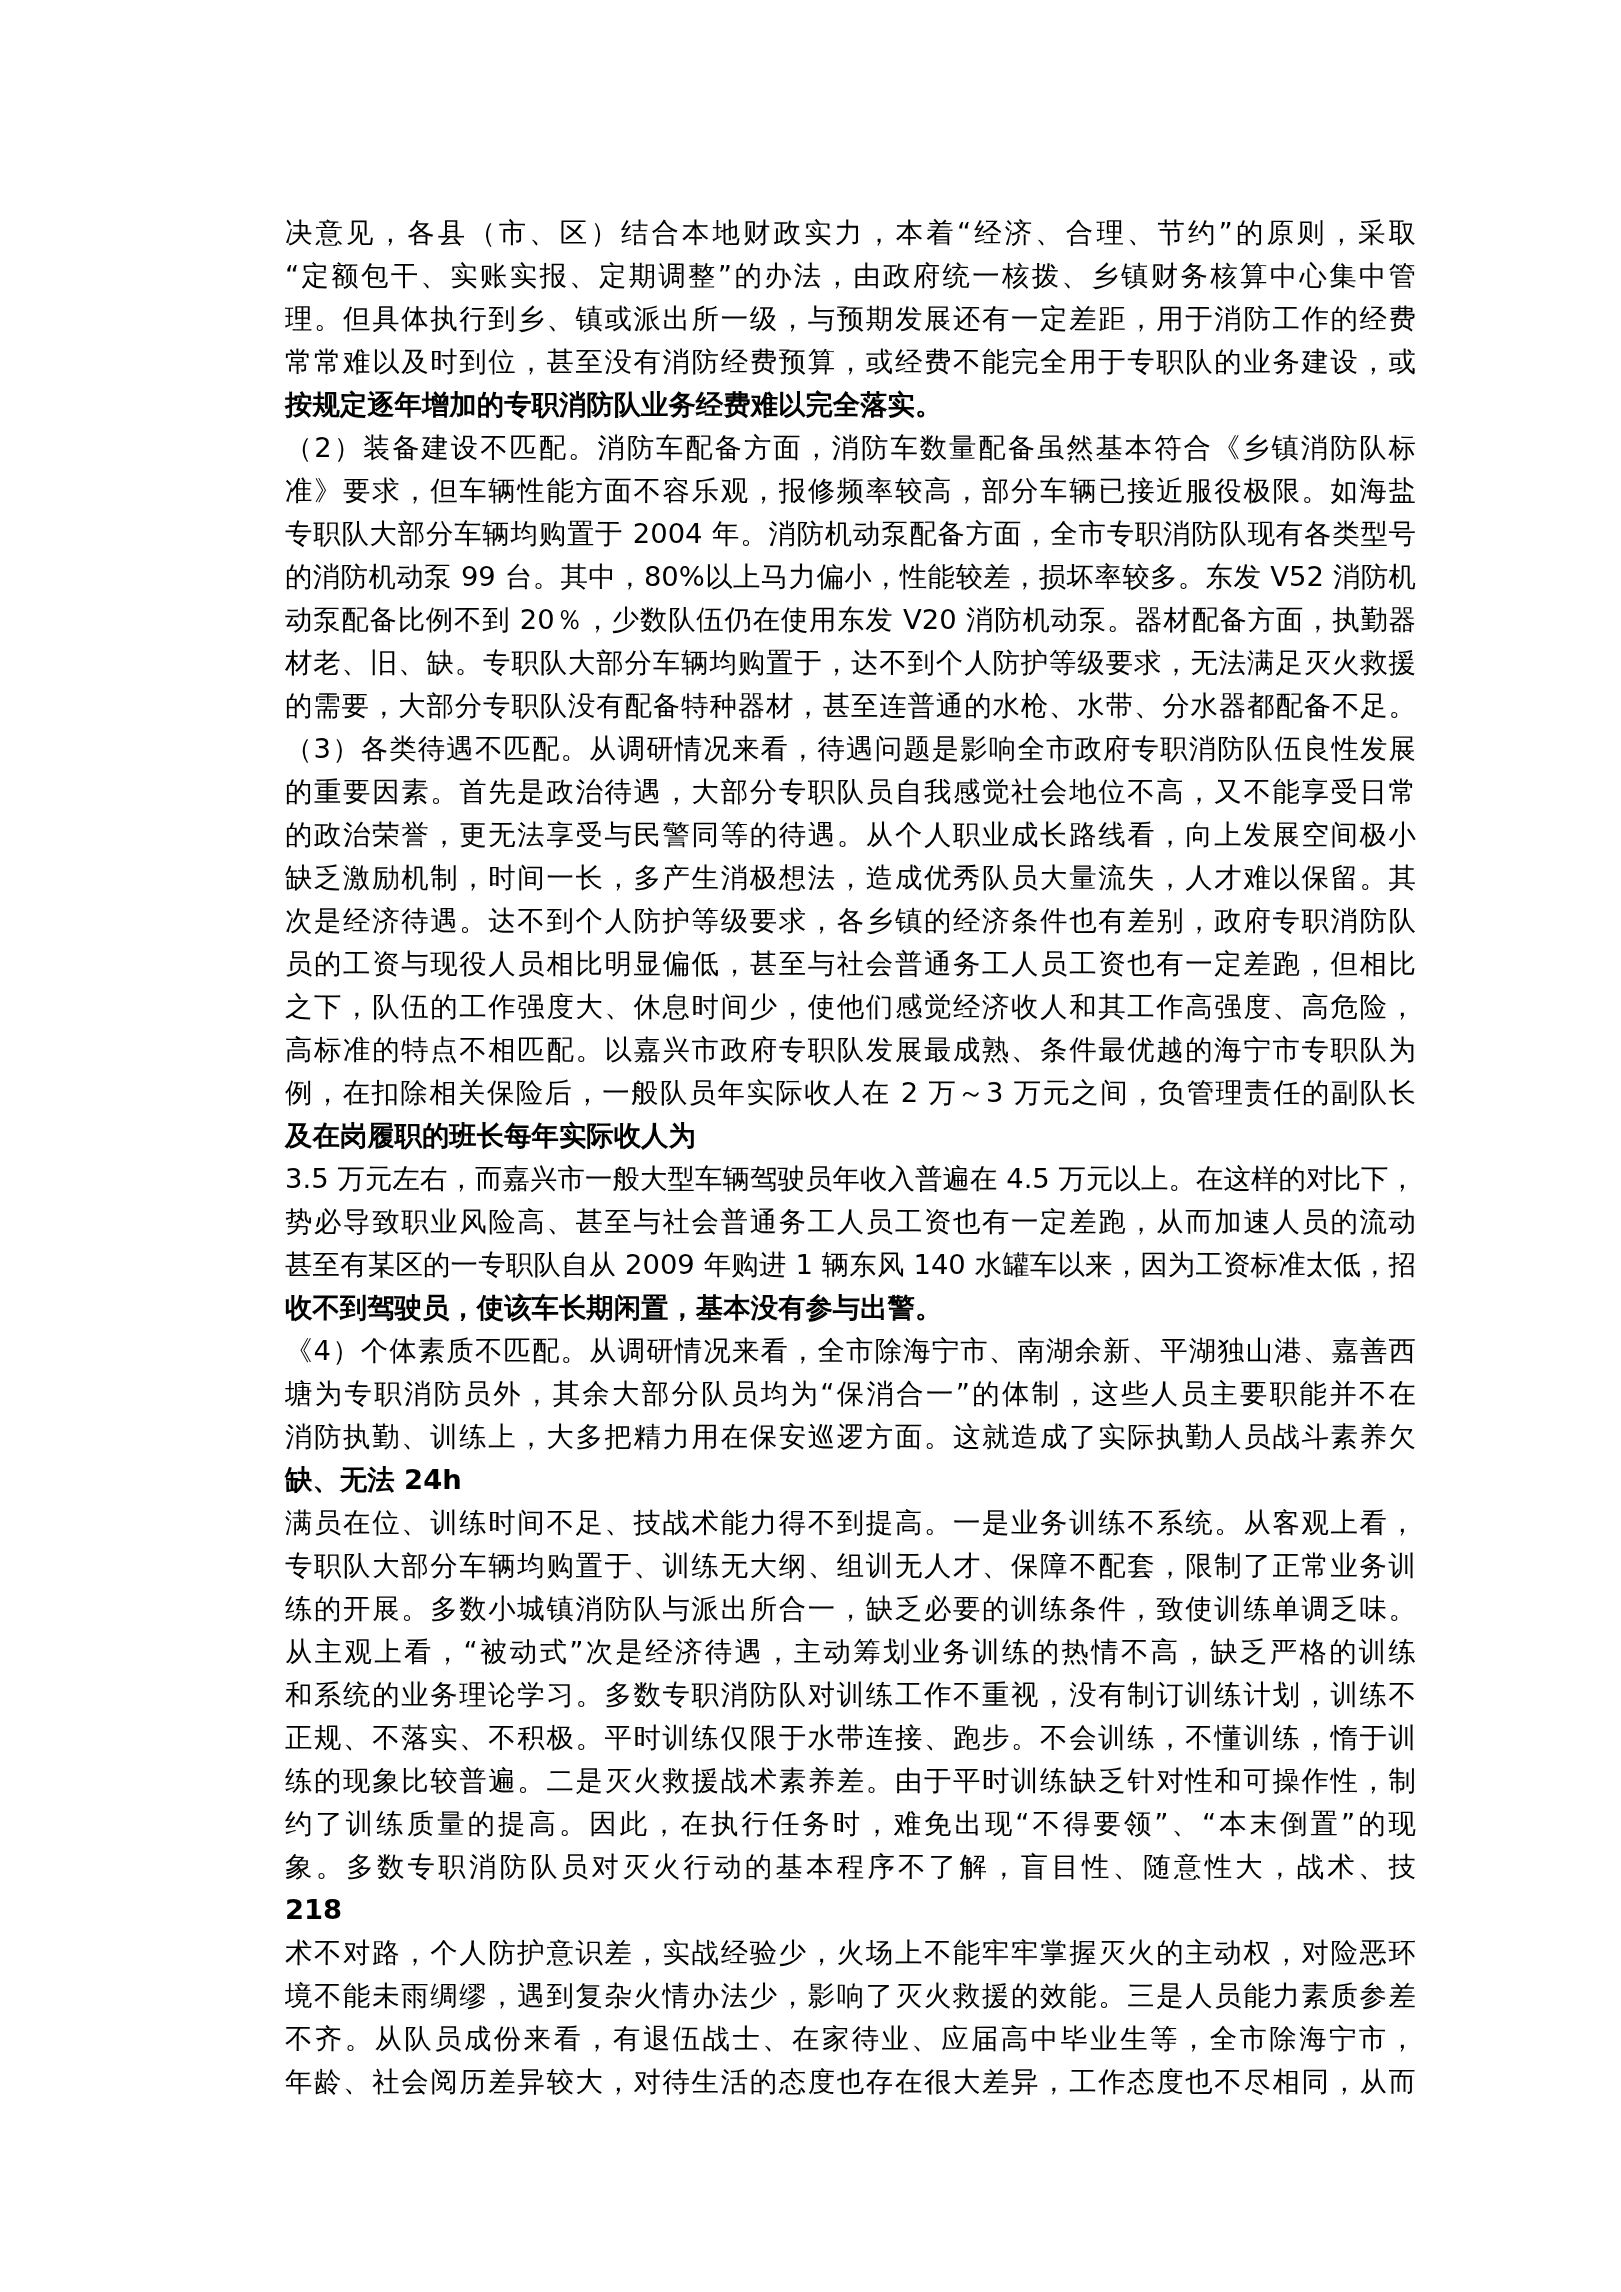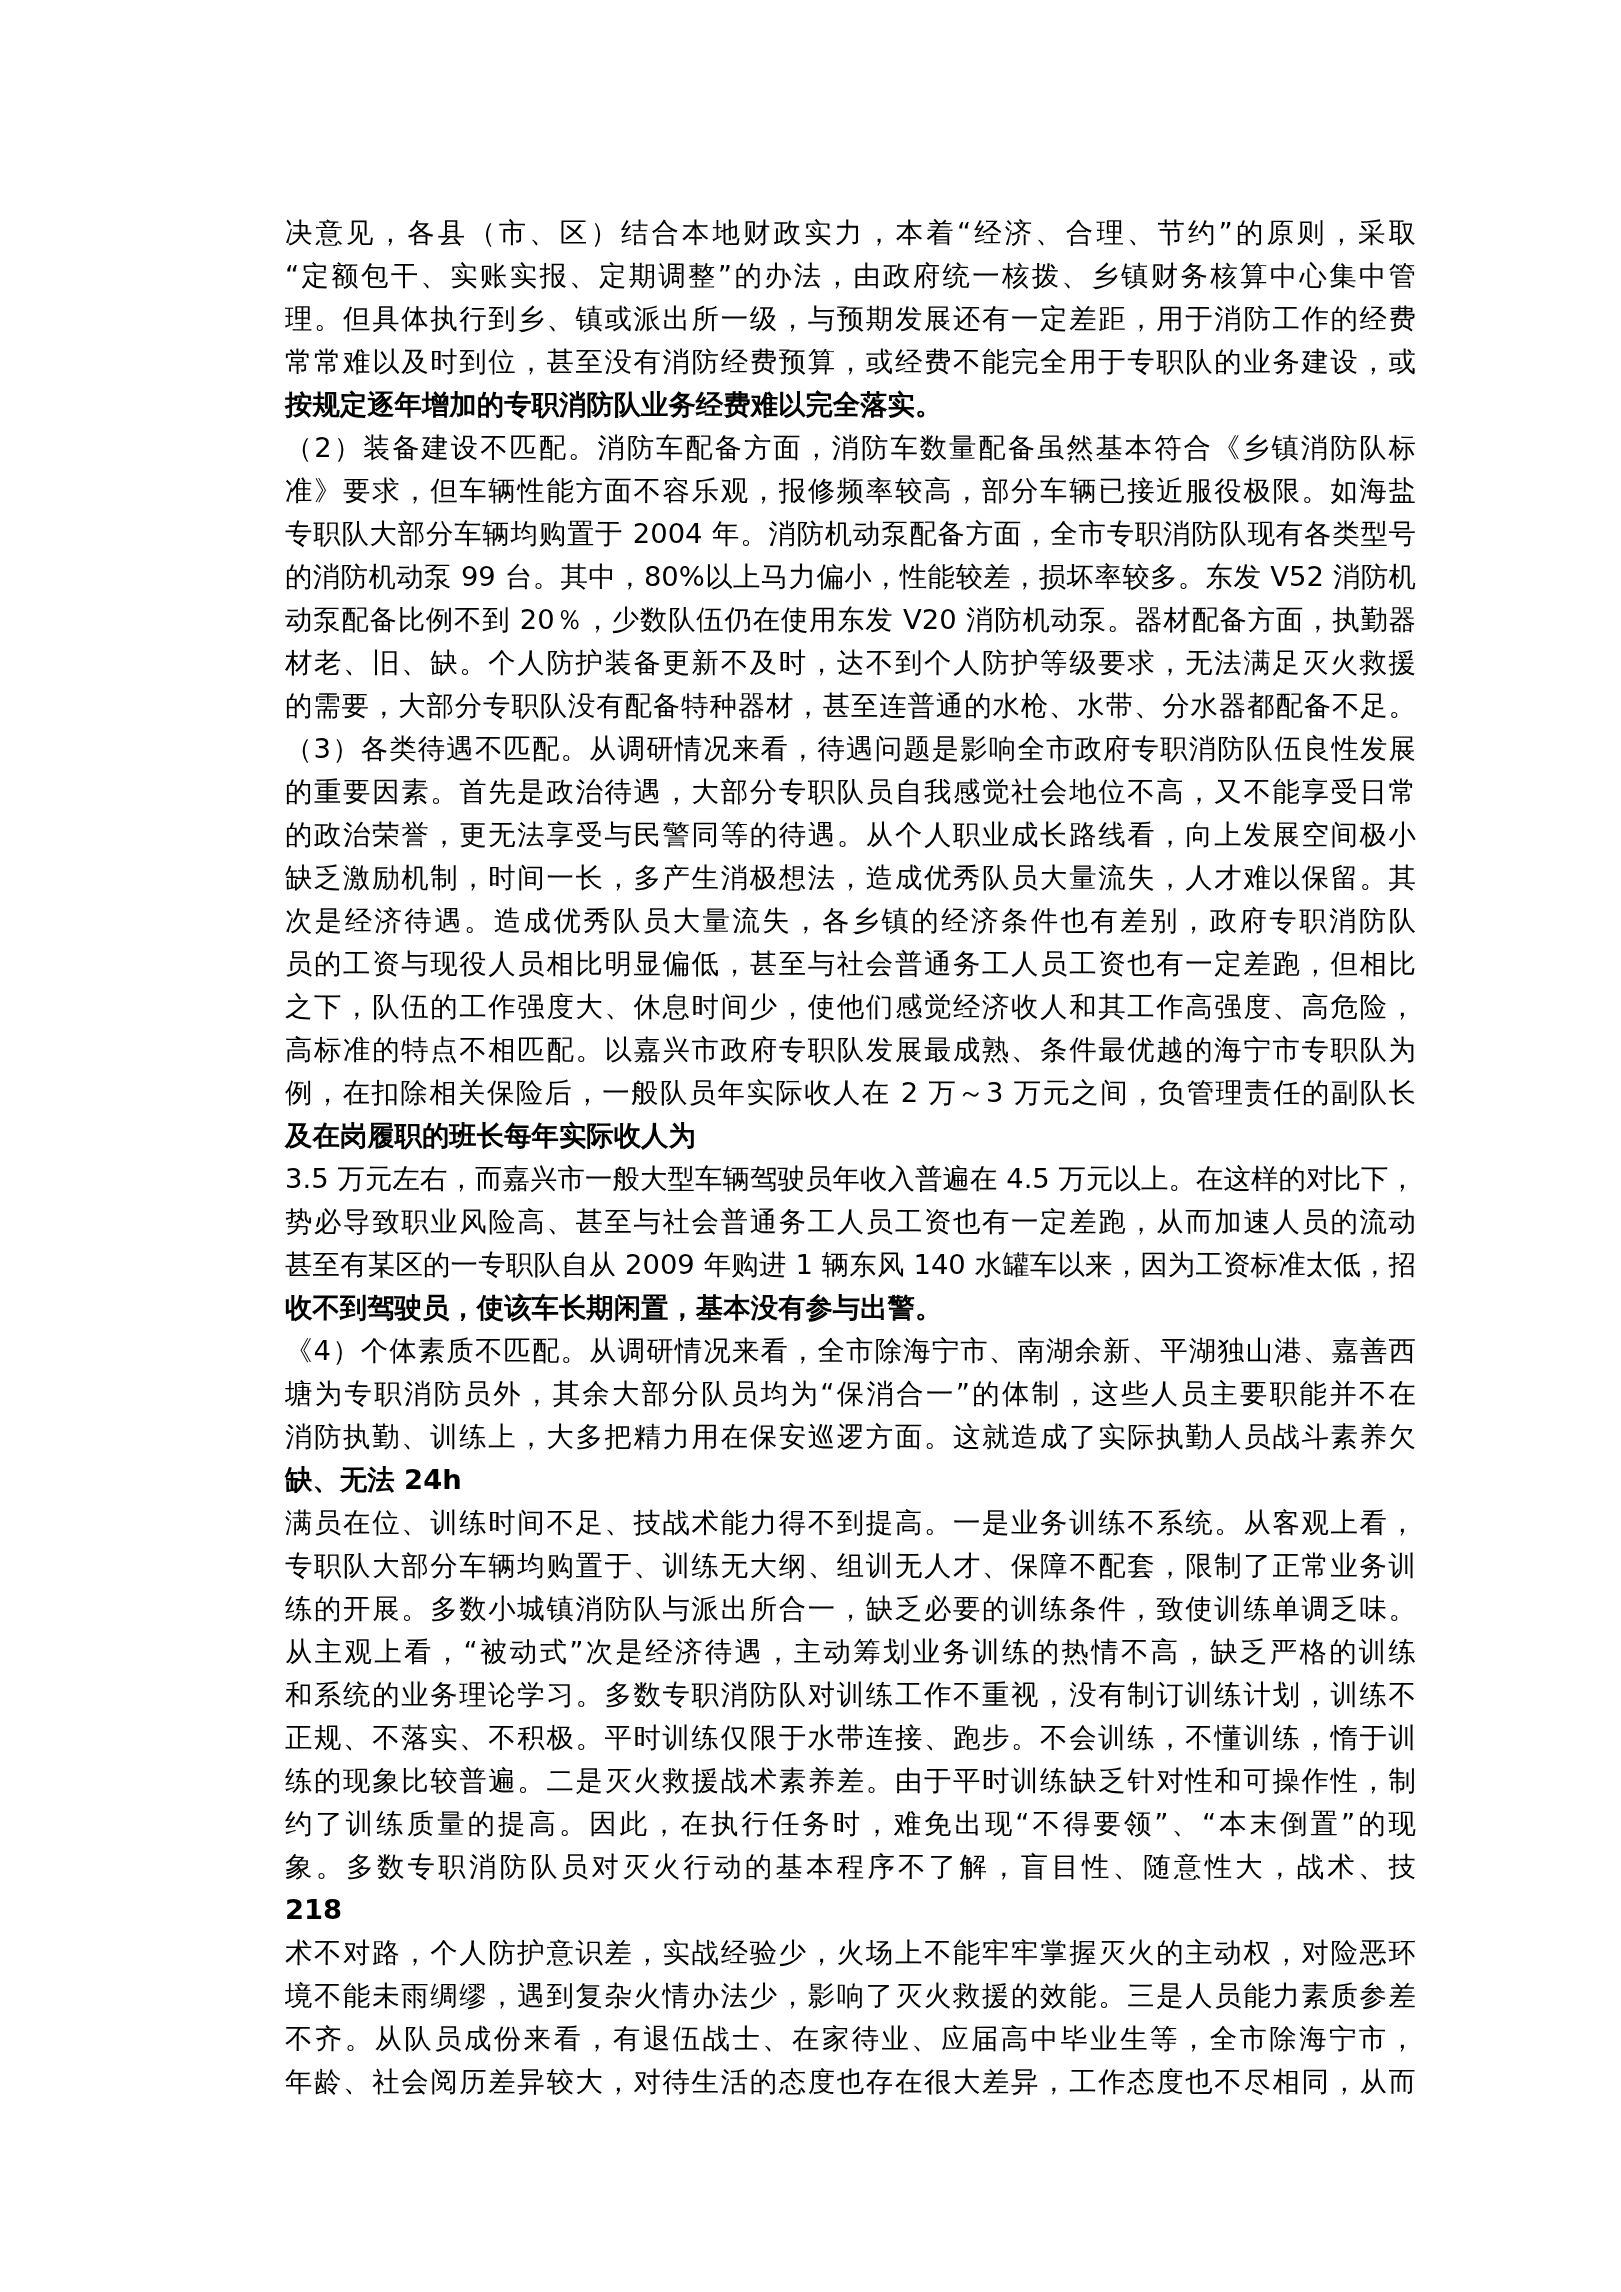--- a/index.html
+++ b/index.html
@@ -48,27 +48,27 @@
       <div class="line">决意见，各县（市、区）结合本地财政实力，本着“经济、合理、节约”的原则，采取</div>
       <div class="line">“定额包干、实账实报、定期调整”的办法，由政府统一核拨、乡镇财务核算中心集中管</div>
       <div class="line">理。但具体执行到乡、镇或派出所一级，与预期发展还有一定差距，用于消防工作的经费</div>
       <div class="line">常常难以及时到位，甚至没有消防经费预算，或经费不能完全用于专职队的业务建设，或</div>
       <div class="line line-end">按规定逐年增加的专职消防队业务经费难以完全落实。</div>
       <div class="line">（2）装备建设不匹配。消防车配备方面，消防车数量配备虽然基本符合《乡镇消防队标</div>
       <div class="line">准》要求，但车辆性能方面不容乐观，报修频率较高，部分车辆已接近服役极限。如海盐</div>
       <div class="line">专职队大部分车辆均购置于 2004 年。消防机动泵配备方面，全市专职消防队现有各类型号</div>
       <div class="line">的消防机动泵 99 台。其中，80%以上马力偏小，性能较差，损坏率较多。东发 V52 消防机</div>
       <div class="line">动泵配备比例不到 20％，少数队伍仍在使用东发 V20 消防机动泵。器材配备方面，执勤器</div>
-      <div class="line">材老、旧、缺。个人防护装备更新不及时，达不到个人防护等级要求，无法满足灭火救援</div>
+      <div class="line">材老、旧、缺。专职队大部分车辆均购置于，达不到个人防护等级要求，无法满足灭火救援</div>
       <div class="line">的需要，大部分专职队没有配备特种器材，甚至连普通的水枪、水带、分水器都配备不足。</div>
       <div class="line">（3）各类待遇不匹配。从调研情况来看，待遇问题是影响全市政府专职消防队伍良性发展</div>
       <div class="line">的重要因素。首先是政治待遇，大部分专职队员自我感觉社会地位不高，又不能享受日常</div>
       <div class="line">的政治荣誉，更无法享受与民警同等的待遇。从个人职业成长路线看，向上发展空间极小</div>
       <div class="line">缺乏激励机制，时间一长，多产生消极想法，造成优秀队员大量流失，人才难以保留。其</div>
-      <div class="line">次是经济待遇。造成优秀队员大量流失，各乡镇的经济条件也有差别，政府专职消防队</div>
+      <div class="line">次是经济待遇。达不到个人防护等级要求，各乡镇的经济条件也有差别，政府专职消防队</div>
       <div class="line">员的工资与现役人员相比明显偏低，甚至与社会普通务工人员工资也有一定差跑，但相比</div>
       <div class="line">之下，队伍的工作强度大、休息时间少，使他们感觉经济收人和其工作高强度、高危险，</div>
       <div class="line">高标准的特点不相匹配。以嘉兴市政府专职队发展最成熟、条件最优越的海宁市专职队为</div>
       <div class="line">例，在扣除相关保险后，一般队员年实际收人在 2 万～3 万元之间，负管理责任的副队长</div>
       <div class="line line-end">及在岗履职的班长每年实际收人为</div>
       <div class="line">3.5 万元左右，而嘉兴市一般大型车辆驾驶员年收入普遍在 4.5 万元以上。在这样的对比下，</div>
       <div class="line">势必导致职业风险高、甚至与社会普通务工人员工资也有一定差跑，从而加速人员的流动</div>
       <div class="line">甚至有某区的一专职队自从 2009 年购进 1 辆东风 140 水罐车以来，因为工资标准太低，招</div>
       <div class="line line-end">收不到驾驶员，使该车长期闲置，基本没有参与出警。</div>
       <div class="line">《4）个体素质不匹配。从调研情况来看，全市除海宁市、南湖余新、平湖独山港、嘉善西</div>

